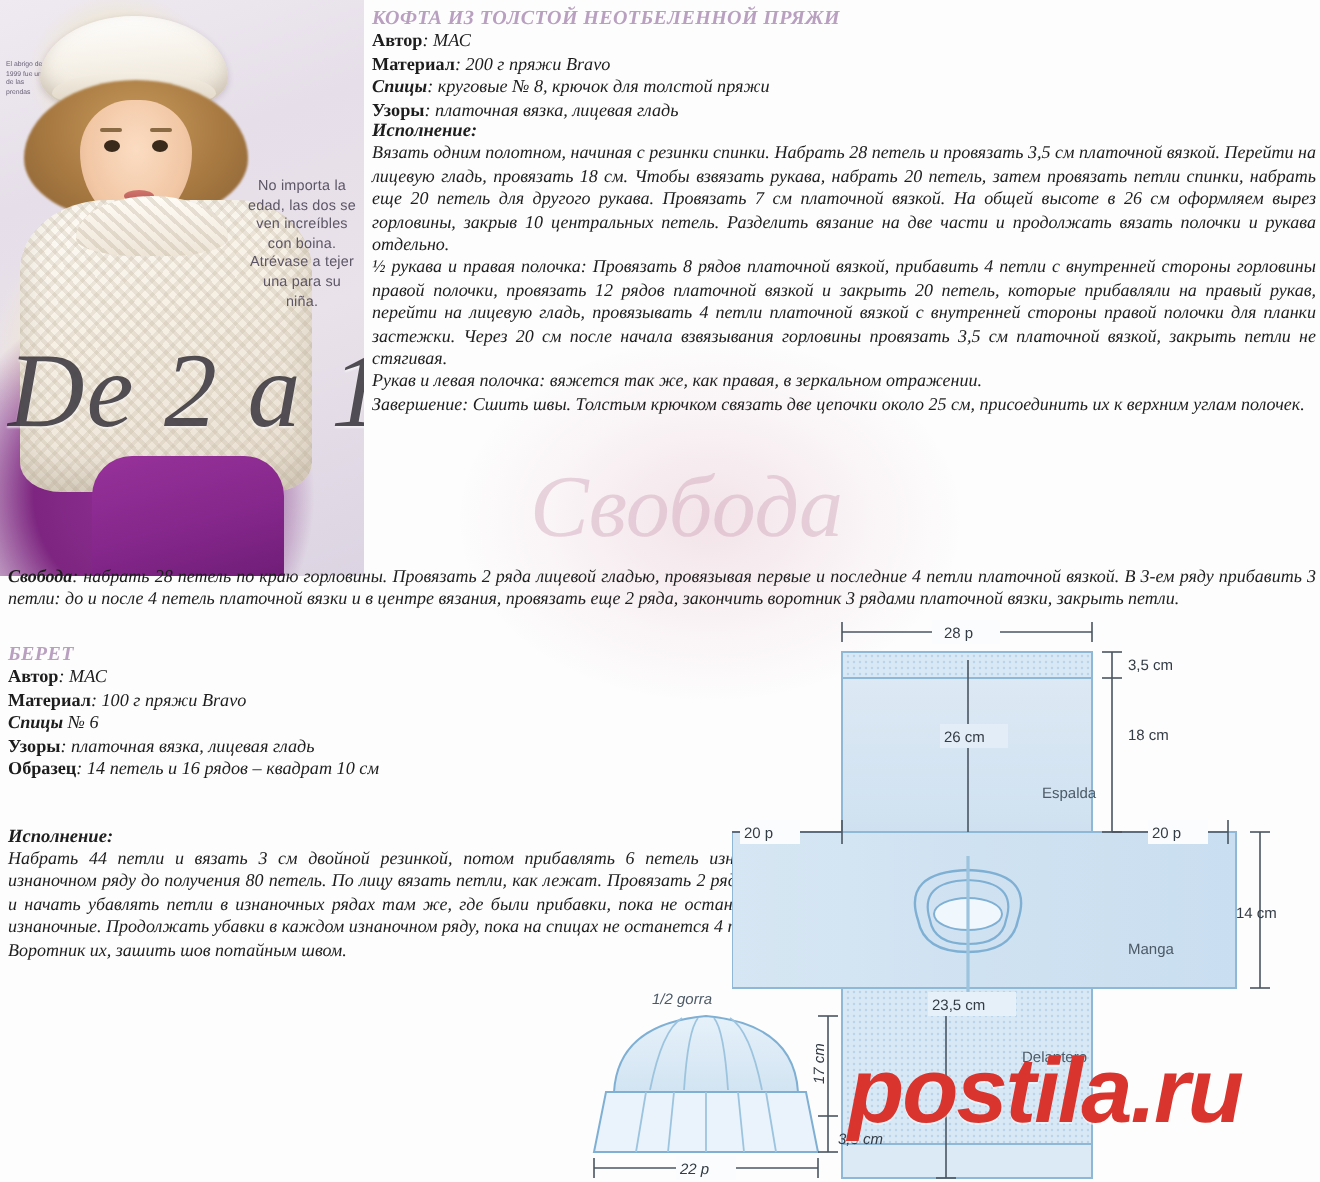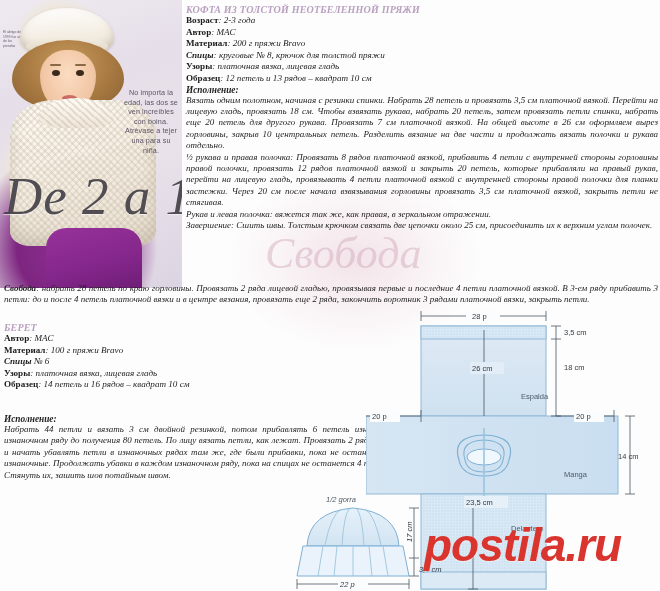--- a/index.html
+++ b/index.html
@@ -154,26 +154,24 @@
     <div class="ph-pants"></div>
     <div class="ph-caption">No importa la edad, las dos se ven increíbles con boina. Atrévase a tejer una para su niña.</div>
     <div class="ph-script">De 2 a 12</div>
   </div>
 
   <div class="watermark-rose"></div>
   <div class="watermark-word">Свобода</div>
 
   <div class="txt" id="block-top">
     <div class="secttitle">КОФТА ИЗ ТОЛСТОЙ НЕОТБЕЛЕННОЙ ПРЯЖИ</div>
-    <div class="kv"><b>Возраст</b>: <span>2-3 года</span></div>
     <div class="kv"><b>Автор</b>: <span>МАС</span></div>
     <div class="kv"><b>Материал</b>: <span>200 г пряжи Bravo</span></div>
     <div class="kvi"><b>Спицы</b>: <span>круговые № 8, крючок для толстой пряжи</span></div>
     <div class="kv"><b>Узоры</b>: <span>платочная вязка, лицевая гладь</span></div>
-    <div class="kv"><b>Образец</b>: <span>12 петель и 13 рядов – квадрат 10 см</span></div>
     <div class="hdr">Исполнение:</div>
     <div class="para"> Вязать одним полотном, начиная с резинки спинки. Набрать 28 петель и провязать 3,5 см платочной вязкой. Перейти на лицевую гладь, провязать 18 см. Чтобы взвязать рукава, набрать 20 петель, затем провязать петли спинки, набрать еще 20 петель для другого рукава. Провязать 7 см платочной вязкой. На общей высоте в 26 см оформляем вырез горловины, закрыв 10 центральных петель. Разделить вязание на две части и продолжать вязать полочки и рукава отдельно.</div>
     <div class="para">½ рукава и правая полочка: Провязать 8 рядов платочной вязкой, прибавить 4 петли с внутренней стороны горловины правой полочки, провязать 12 рядов платочной вязкой и закрыть 20 петель, которые прибавляли на правый рукав, перейти на лицевую гладь, провязывать 4 петли платочной вязкой с внутренней стороны правой полочки для планки застежки. Через 20 см после начала взвязывания горловины провязать 3,5 см платочной вязкой, закрыть петли не стягивая.</div>
     <div class="para">Рукав и левая полочка: вяжется так же, как правая, в зеркальном отражении.</div>
     <div class="para"> Завершение: Сшить швы. Толстым крючком связать две цепочки около 25 см, присоединить их к верхним углам полочек.</div>
   </div>
 
   <div class="txt" id="block-vorotnik">
     <div class="para"><b>Свобода</b><span>: набрать 28 петель по краю горловины. Провязать 2 ряда лицевой гладью, провязывая первые и последние 4 петли платочной вязкой. В 3-ем ряду прибавить 3 петли: до и после 4 петель платочной вязки и в центре вязания, провязать еще 2 ряда, закончить воротник 3 рядами платочной вязки, закрыть петли.</span></div>
   </div>
@@ -183,21 +181,21 @@
     <div class="kv"><b>Автор</b>: <span>МАС</span></div>
     <div class="kv"><b>Материал</b>: <span>100 г пряжи Bravo</span></div>
     <div class="kvi"><b>Спицы</b> <span>№ 6</span></div>
     <div class="kv"><b>Узоры</b>: <span>платочная вязка, лицевая гладь</span></div>
     <div class="kv"><b>Образец</b>: <span>14 петель и 16 рядов – квадрат 10 см</span></div>
   </div>
 
   <div class="txt" id="block-beret-exec">
     <div class="hdr">Исполнение:</div>
     <div class="para"> Набрать 44 петли и вязать 3 см двойной резинкой, потом прибавлять 6 петель изнаночной в каждом изнаночном ряду до получения 80 петель. По лицу вязать петли, как лежат. Провязать 2 ряда платочной вязкой и начать убавлять петли в изнаночных рядах там же, где были прибавки, пока не останется 2 лицевые и 2 изнаночные. Продолжать убавки в каждом изнаночном ряду, пока на спицах не останется 4 петли.</div>
-    <div class="para">Стянуть их, зашить шов потайным швом.</div>
+    <div class="para">Воротник их, зашить шов потайным швом.</div>
   </div>
 
   <div class="schema">
     <svg width="294" height="291" viewBox="0 0 294 291" xmlns="http://www.w3.org/2000/svg">
       <defs>
         <linearGradient id="gBack" x1="0" y1="0" x2="0" y2="1">
           <stop offset="0%" stop-color="#dfeaf5"></stop>
             <stop offset="100%" stop-color="#cfe1f0"></stop>
         </linearGradient>
         <linearGradient id="gSleeve" x1="0" y1="0" x2="1" y2="0">

